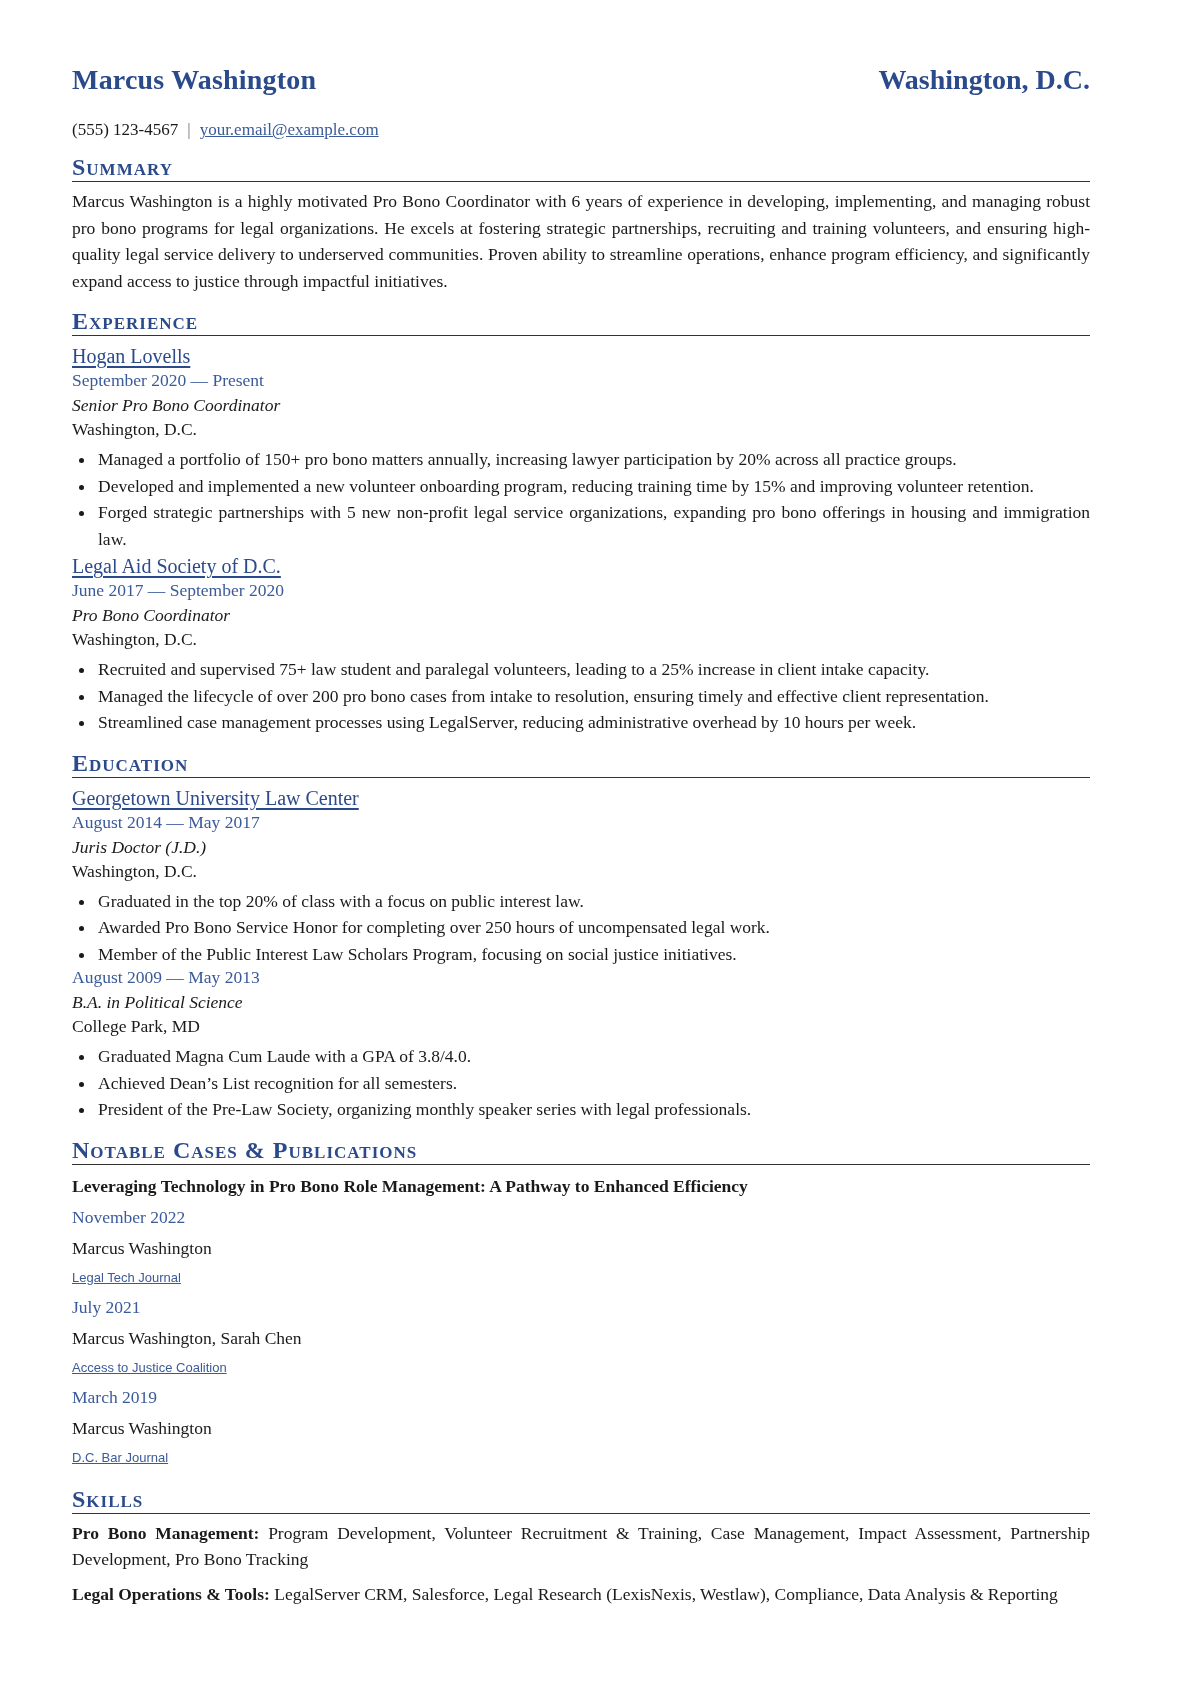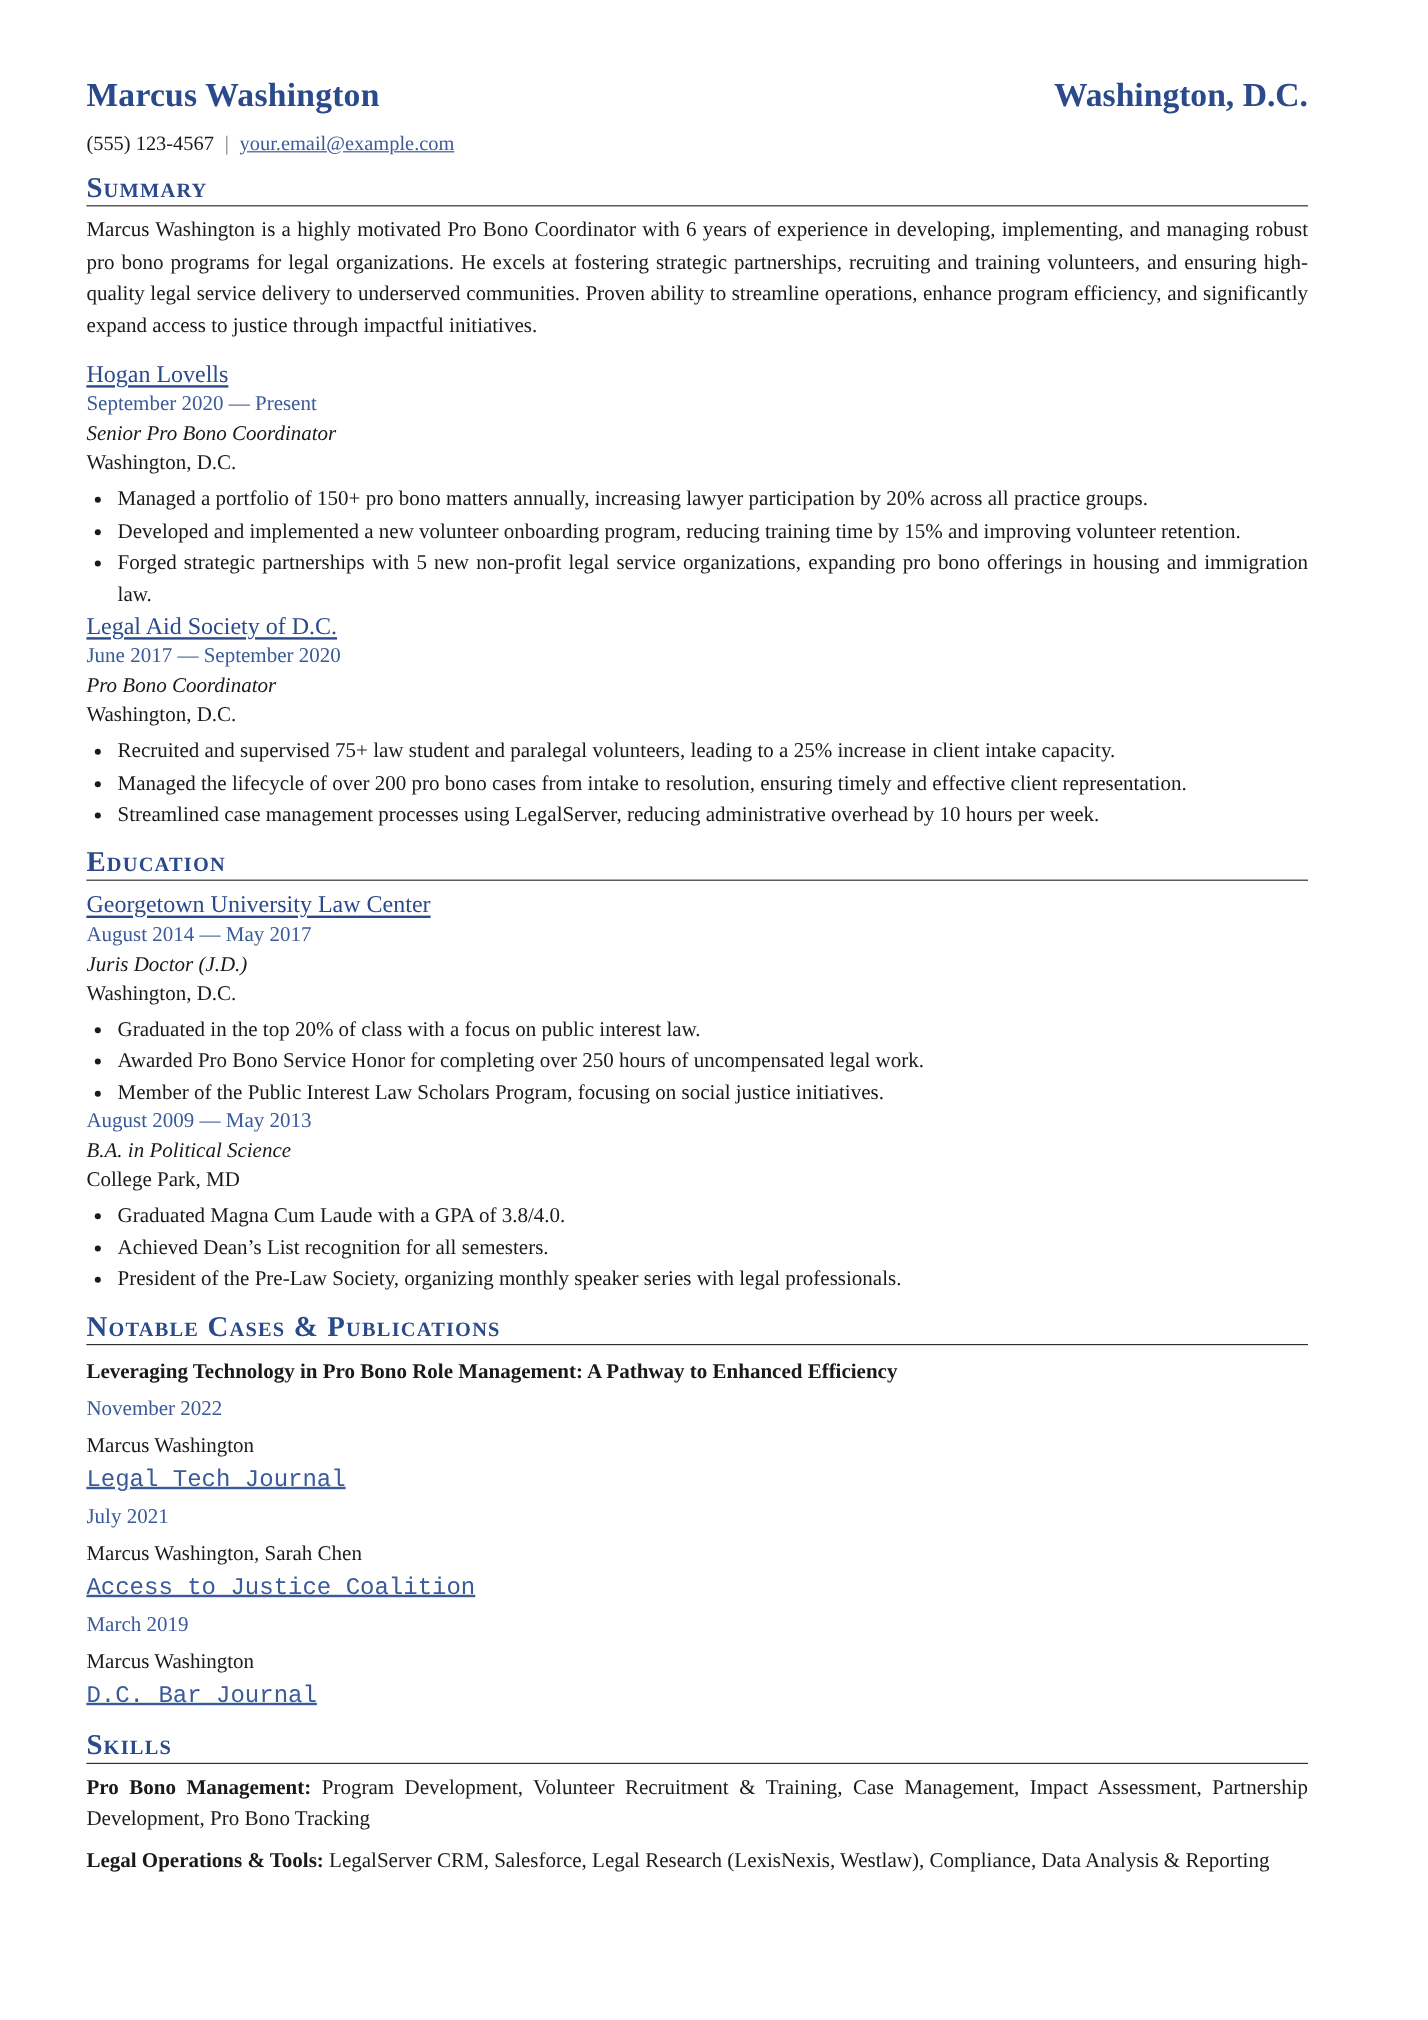--- a/index.html
+++ b/index.html
@@ -5,40 +5,40 @@
     html, body { margin: 0; padding: 0; background: #ffffff; }
     body {
       width: 1190px; height: 1683px; overflow: hidden;
       font-family: "DejaVu Serif", "Liberation Serif", serif;
       color: #1a1a1a;
     }
     .page { position: relative; padding: 64px 68px 0 72px; box-sizing: border-box; width: 1158px; }
     .header-row { display: flex; justify-content: space-between; align-items: baseline; }
     .name { font-size: 28px; font-weight: bold; color: #2b4a8b; letter-spacing: 0.2px; font-family: "Liberation Serif", serif; }
     .hloc { font-size: 28px; font-weight: bold; color: #2b4a8b; font-family: "Liberation Serif", serif; }
-    .contact { font-size: 17px; margin-top: 14px; font-family: "Liberation Serif", serif; }
+    .contact { font-size: 17px; margin-top: 24px; font-family: "Liberation Serif", serif; }
     .contact .sep { color: #777; margin: 0 9px; }
     .contact a { color: #3a5a9a; text-decoration: underline; }
     .section { margin-top: 14px; }
     .section-title {
       font-family: "Liberation Serif", serif; font-weight: bold; color: #2b4a8b;
       font-variant: small-caps; font-size: 24px; letter-spacing: 1px; line-height: 26px;
       border-bottom: 1.5px solid #333; padding-bottom: 1px; margin-bottom: 6px;
     }
     .para { font-family: "Liberation Serif", serif; font-size: 17.5px; line-height: 26.5px; text-align: justify; }
     .entry-row { display: flex; justify-content: space-between; align-items: baseline; font-family: "Liberation Serif", serif; flex-direction: column; }
     .org { font-size: 20px; color: #2b4a8b; text-decoration: underline; text-underline-offset: 3px; font-weight: 500; line-height: 28px; }
     .date { font-size: 17.5px; color: #3a5a9a; }
     .role { font-style: italic; font-size: 17.5px; line-height: 28px; }
     .loc { font-size: 17.5px; }
     ul.bullets { margin: 6px 0 0 0; padding-left: 24px; font-family: "Liberation Serif", serif; font-size: 17.5px; line-height: 26.5px; text-align: justify; }
     ul.bullets li { padding-left: 2px; }
     .pub-title { font-weight: bold; font-size: 17.5px; }
     .pub-line { font-family: "Liberation Serif", serif; font-size: 17.5px; line-height: 31px; }
-    .pub-venue { color: #3a5a9a; text-decoration: underline; font-size: 20px; font-family: Liberation Mono, monospace; line-height: 28px; }
+    .pub-venue { color: #3a5a9a; text-decoration: underline; font-size: 13px; font-family: Liberation Sans, sans-serif; line-height: 28px; }
     .skill { font-family: "Liberation Serif", serif; font-size: 17.5px; line-height: 26.5px; text-align: justify; margin-bottom: 8px; }
     .skill b { font-weight: bold; }
   </style>
 </head>
 <body>
 
 <div class="page">
 
   <div class="header-row">
     <div class="name">Marcus Washington</div>
@@ -47,20 +47,21 @@
   <div class="contact">
     <span>(555) 123-4567</span><span class="sep">|</span><a>your.email@example.com</a>
   </div>
 
   <div class="section">
     <div class="section-title">Summary</div>
     <div class="para">Marcus Washington is a highly motivated Pro Bono Coordinator with 6 years of experience in developing, implementing, and managing robust pro bono programs for legal organizations. He excels at fostering strategic partnerships, recruiting and training volunteers, and ensuring high-quality legal service delivery to underserved communities. Proven ability to streamline operations, enhance program efficiency, and significantly expand access to justice through impactful initiatives.</div>
   </div>
 
   <div class="section">
+    <div class="section-title">Experience</div>
 
     <div>
       <div class="entry-row">
         <a class="org">Hogan Lovells</a>
         <span class="date">September 2020 — Present</span>
       </div>
       <div class="entry-row">
         <span class="role">Senior Pro Bono Coordinator</span>
         <span class="loc">Washington, D.C.</span>
       </div>

